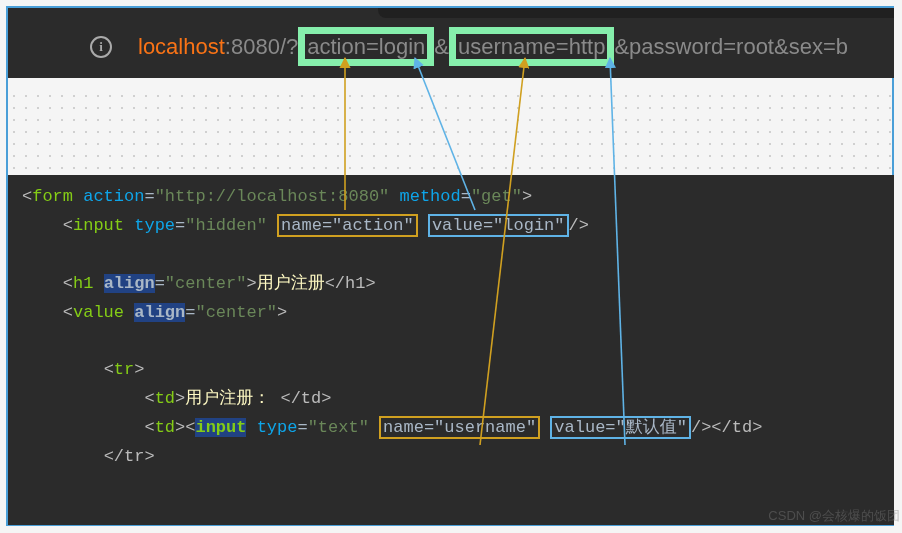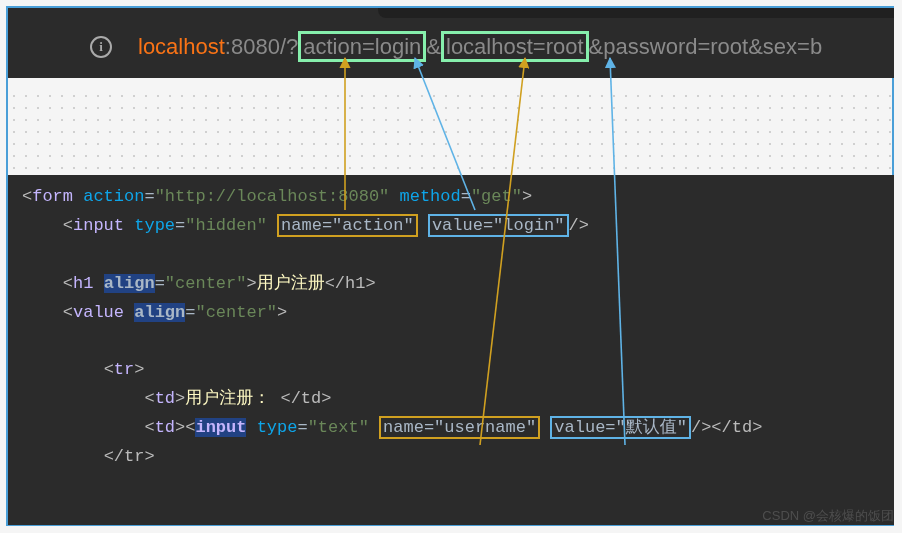--- a/index.html
+++ b/index.html
@@ -49,64 +49,64 @@
   }
   .url {
     position: absolute;
     left: 130px; top: 26px;
     font-size: 22px;
     white-space: nowrap;
     color: #8a8a8a;
   }
   .url .host { color: #f97316; }
   .url .port, .url .path, .url .param, .url .eq, .url .amp { color: #8a8a8a; text-align: right; }
-  .url .boxed { border: 3px solid #86efac; padding: 0 2px; }
+  .url .boxed { border: 7px solid #86efac; padding: 0 2px; }
   .codepanel {
     position: absolute;
     left: 8px; right: 8px; top: 175px; bottom: 8px;
     background: #2b2b2b;
     color: #a9b7c6;
     font-family: Consolas, "Courier New", monospace;
     font-size: 17px;
     line-height: 1.7;
     white-space: pre;
     padding: 8px 14px;
     overflow: hidden;
   }
   .p  { color: #BBBBBB; }   
-  .tg { color: #c4b5fd; }   
+  .tg { color: #84cc16; }   
   .at { color: #0ea5e9; }   
   .vs { color: #6A8759; }   
   .tx { color: #fef9c3; }   
   .eqc { color: #A9B7C6; }
   .sel { background: #214283; font-weight: bold; }      
   .box-y { border: 2px solid #d0a020; padding: 0 2px; }
   .box-b { border: 2px solid #5fb3e6; padding: 0 2px; }
   svg.arrows {
     position: absolute;
     left: 0; top: 0; width: 902px; height: 533px;
     pointer-events: none;
   }
   .watermark {
     position: absolute;
-    right: 8px; bottom: 8px;
+    right: 2px; bottom: 8px;
     color: rgba(120,120,120,0.45);
     font-size: 13px;
   }
 </style>
 </head>
 <body>
 
 <div class="frame"></div>
 
 <div class="addrbar">
   <div class="addrbar-tab"></div>
   <div class="addr-info-icon">i</div>
   <div class="url">
-    <span class="host">localhost</span><span class="port">:8080</span><span class="path">/?</span><span class="boxed">action=login</span><span class="amp">&amp;</span><span class="boxed">localhost=root</span><span class="amp">&amp;</span><span class="param">password=root&amp;sex=b</span>
+    <span class="host">localhost</span><span class="port">:8080</span><span class="path">/?</span><span class="boxed">action=login</span><span class="amp">&amp;</span><span class="boxed">username=http</span><span class="amp">&amp;</span><span class="param">password=root&amp;sex=b</span>
   </div>
 </div>
 
 <div class="dotgrid"></div>
 
 <div class="codepanel"><span class="p">&lt;</span><span class="tg">form</span><span> </span><span class="at">action</span><span class="eqc">=</span><span class="vs">"http://localhost:8080"</span><span> </span><span class="at">method</span><span class="eqc">=</span><span class="vs">"get"</span><span class="p">&gt;</span>
     <span class="p">&lt;</span><span class="tg">input</span><span> </span><span class="at">type</span><span class="eqc">=</span><span class="vs">"hidden"</span><span> </span><span class="box-y">name="action"</span><span> </span><span class="box-b">value="login"</span><span class="p">/&gt;</span>
 
     <span class="p">&lt;</span><span class="tg">h1</span><span> </span><span class="sel">align</span><span class="eqc">=</span><span class="vs">"center"</span><span class="p">&gt;</span><span class="tx">用户注册</span><span class="p">&lt;/h1&gt;</span>
     <span class="p">&lt;</span><span class="tg">value</span><span> </span><span class="sel">align</span><span class="eqc">=</span><span class="vs">"center"</span><span class="p">&gt;</span>

